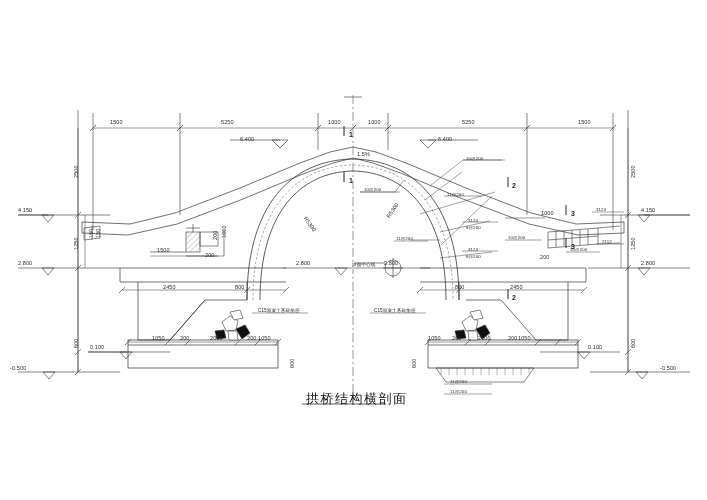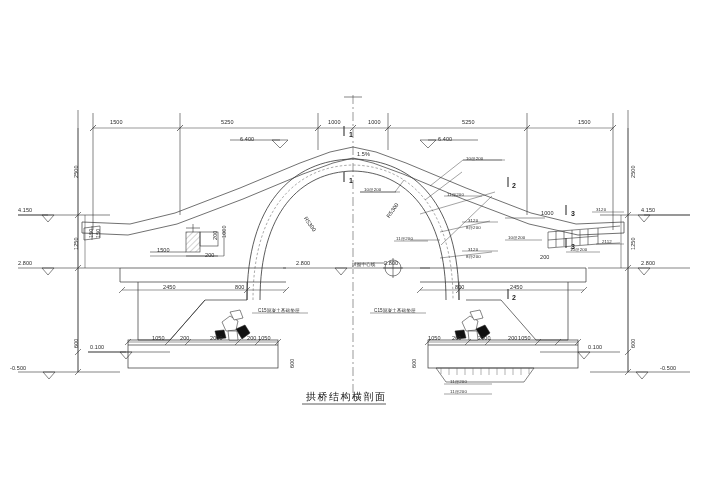--- a/index.html
+++ b/index.html
@@ -3,21 +3,21 @@
 <meta charset="utf-8">
 <style>
   html,body{margin:0;padding:0;background:#ffffff;}
   body{width:707px;height:500px;overflow:hidden;
        font-family:"Liberation Sans","DejaVu Sans",sans-serif;}
   #sheet{position:relative;width:707px;height:500px;background:#fff;}
   #cad{position:absolute;left:0;top:0;}
   .lbl{position:absolute;font-size:5.5px;color:#2a2a2a;white-space:nowrap;
        letter-spacing:.1px;line-height:1;}
   .lbl.v{transform-origin:0 0;transform:rotate(-90deg);}
-  .lbl.title{font-size:10px;letter-spacing:1.5px;color:#111;}
+  .lbl.title{font-size:13px;letter-spacing:1.5px;color:#111;}
   .lbl.cn{font-size:4.6px;}
   .lbl.sec{font-size:7px;font-weight:bold;color:#1b1b1b;}
   .lbl.tiny{font-size:4.4px;}
 </style>
 </head>
 <body>
 
 <div id="sheet">
 
 <svg id="cad" width="707" height="500" viewBox="0 0 707 500">

